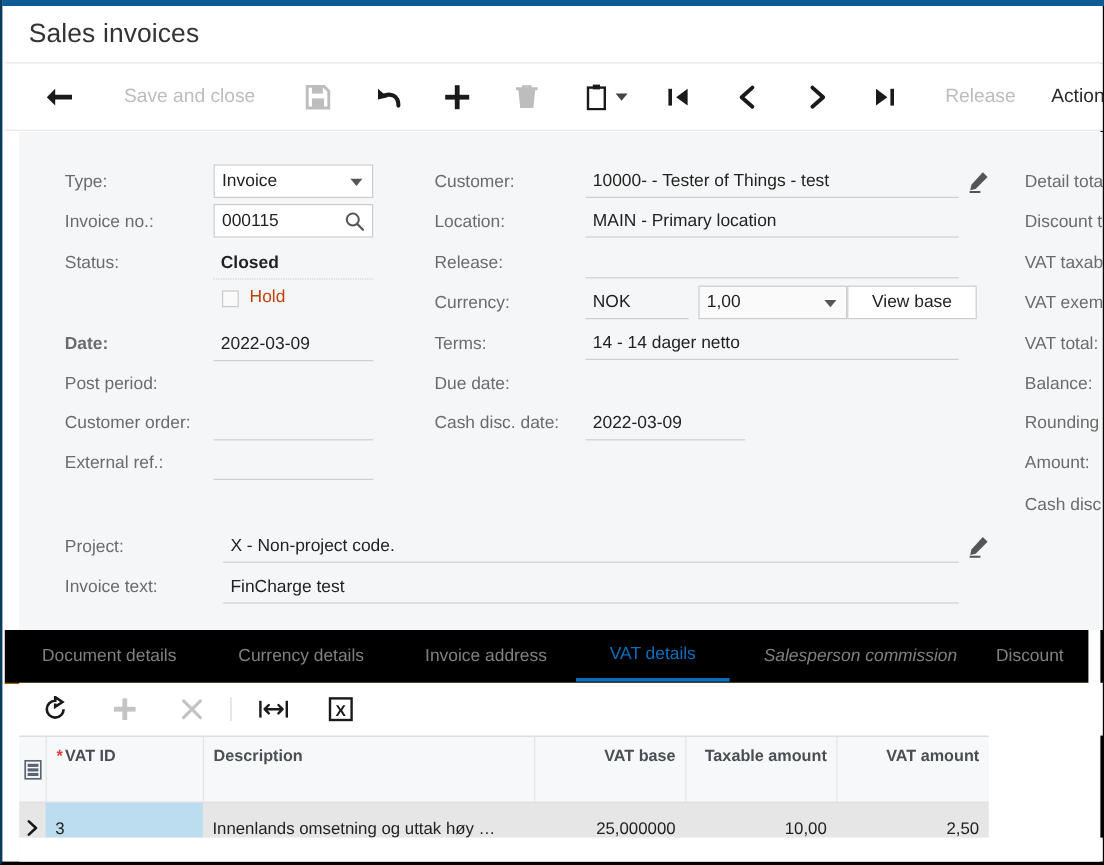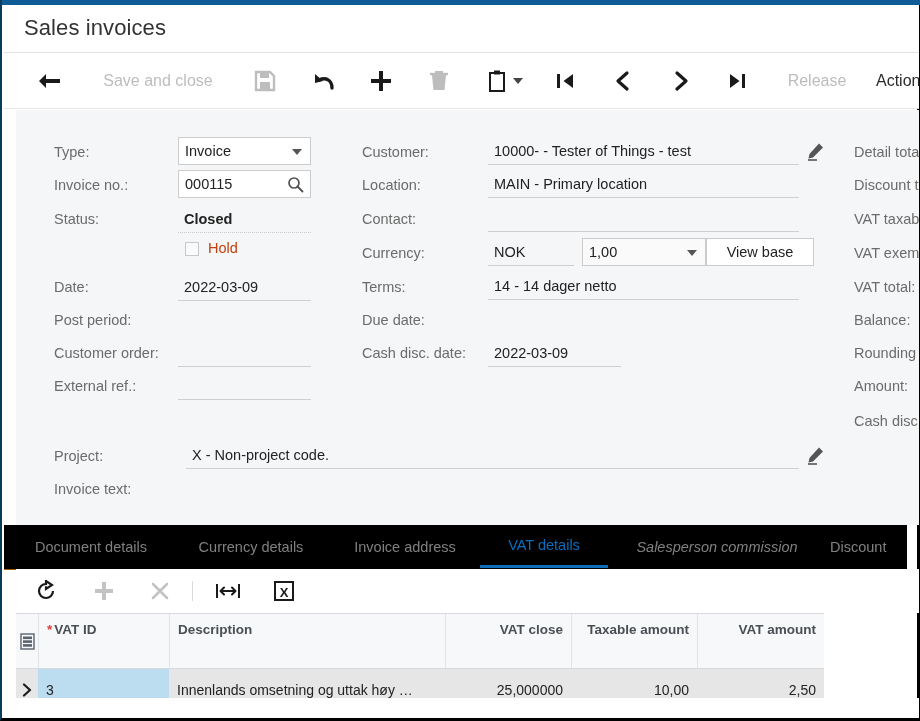--- a/index.html
+++ b/index.html
@@ -192,21 +192,21 @@
     </div>
 
     <div class="fld-label" style="left:38px;top:101px;">Status:</div>
     <div class="inp-dotted" style="left:162px;top:95px;width:133px;">
       <span class="val-text" style="font-weight:600;">Closed</span>
     </div>
 
     <div class="chk" style="left:169px;top:132px;"></div>
     <div class="chk-label" style="left:192px;top:130px;">Hold</div>
 
-    <div class="fld-label" style="left:38px;top:169px;">Date:</div>
+    <div class="fld-label" style="left:38px;top:169px;font-weight:bold;">Date:</div>
     <div class="inp-underline" style="left:162px;top:163px;width:133px;">
       <span class="val-text">2022-03-09</span>
     </div>
 
     <div class="fld-label" style="left:38px;top:202px;">Post period:</div>
 
     <div class="fld-label" style="left:38px;top:235px;text-align:center;">Customer order:</div>
     <div class="inp-underline" style="left:162px;top:229px;width:133px;">
       <span class="val-text"></span>
     </div>
@@ -225,21 +225,21 @@
         <path d="M13 1.5 L17 5.5 L7 15.5 L2.5 16.5 L3.5 12 Z" fill="#555"></path>
         <path d="M2 18 H11" stroke="#555" stroke-width="1.6"></path>
       </svg>
     </div>
 
     <div class="fld-label" style="left:346px;top:67px;">Location:</div>
     <div class="inp-underline" style="left:472px;top:60px;width:311px;">
       <span class="val-text">MAIN - Primary location</span>
     </div>
 
-    <div class="fld-label" style="left:346px;top:101px;">Contact:</div>
+    <div class="fld-label" style="left:346px;top:101px;">Release:</div>
     <div class="inp-underline" style="left:472px;top:94px;width:311px;">
       <span class="val-text"></span>
     </div>
 
     <div class="fld-label" style="left:346px;top:135px;">Currency:</div>
     <div class="inp-underline" style="left:472px;top:128px;width:86px;">
       <span class="val-text">NOK</span>
     </div>
     <div class="inp-box" style="left:566px;top:128px;width:124px;background:#fafafa;">
       <span class="val-text">1,00</span>
@@ -274,20 +274,23 @@
       <span class="val-text">X - Non-project code.</span>
     </div>
     <div class="pencil" style="left:790px;top:336px;">
       <svg width="19" height="19" viewBox="0 0 19 19">
         <path d="M13 1.5 L17 5.5 L7 15.5 L2.5 16.5 L3.5 12 Z" fill="#555"></path>
         <path d="M2 18 H11" stroke="#555" stroke-width="1.6"></path>
       </svg>
     </div>
 
     <div class="fld-label" style="left:38px;top:371px;">Invoice text:</div>
+    <div class="inp-underline" style="left:170px;top:365px;width:613px;">
+      <span class="val-text">FinCharge test</span>
+    </div>
   </div>
 
   <div class="tabstrip">
     <div class="tab" style="left:14px;width:146px;">Document details</div>
     <div class="tab" style="left:180px;width:134px;">Currency details</div>
     <div class="tab" style="left:334px;width:134px;">Invoice address</div>
     <div class="tab active" style="left:476px;width:128px;">VAT details</div>
     <div class="tab" style="left:616px;width:194px;font-style:italic;">Salesperson commission</div>
     <div class="tab" style="left:826px;width:90px;justify-content:flex-start;">Discount</div>
   </div>
@@ -335,21 +338,21 @@
           <rect x="3" y="11.1" width="9" height="2.6" fill="#5a6470"></rect>
         </svg>
       </div>
       <div class="gh" style="left:22px;width:131px;">
         <span class="req">*</span><span>VAT ID</span>
       </div>
       <div class="gh" style="left:153px;width:276px;">
         <span>Description</span>
       </div>
       <div class="gh num" style="left:429px;width:126px;">
-        <span>VAT close</span>
+        <span>VAT base</span>
       </div>
       <div class="gh num" style="left:555px;width:126px;">
         <span>Taxable amount</span>
       </div>
       <div class="gh num" style="left:681px;width:127px;">
         <span>VAT amount</span>
       </div>
     </div>
 
     <div class="grow">

